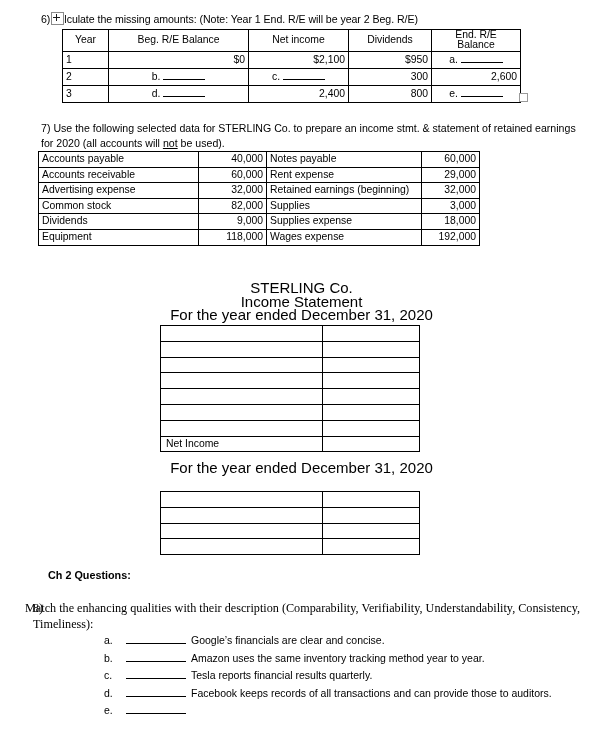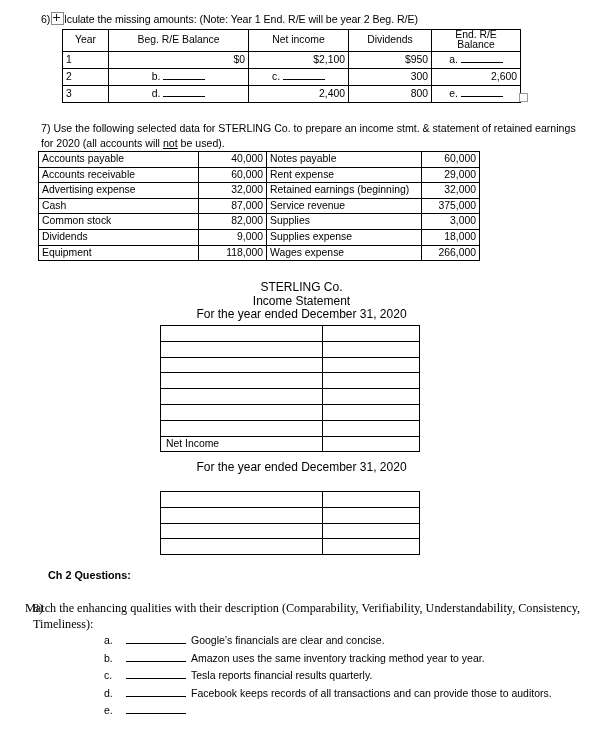--- a/index.html
+++ b/index.html
@@ -125,21 +125,21 @@
   #table-q7 col.c1 { width: 160px; }
   #table-q7 col.c2 { width: 68px; }
   #table-q7 col.c3 { width: 155px; }
   #table-q7 col.c4 { width: 58px; }
 
   
   .stmt-head {
     position: absolute;
     width: 603px;
     text-align: center;
-    font-size: 12px;
+    font-size: 15px;
     line-height: 13.6px;
   }
   #is-head { left: 0px; top: 281px; }
   #re-head { left: 0px; top: 461px; }
   .stmt-head .ln { display: block; }
   .stmt-head .ln.wide { }
 
   #table-is {
     left: 160px;
     top: 325px;
@@ -315,42 +315,36 @@
         <td class="t-left">Rent expense</td>
         <td class="t-right">29,000</td>
       </tr>
       <tr>
         <td class="t-left">Advertising expense</td>
         <td class="t-right">32,000</td>
         <td class="t-left">Retained earnings (beginning)</td>
         <td class="t-right">32,000</td>
       </tr>
       <tr>
-        <td class="t-left">Cash</td>
-        <td class="t-right">87,000</td>
-        <td class="t-left">Service revenue</td>
-        <td class="t-right">375,000</td>
-      </tr>
-      <tr>
         <td class="t-left">Common stock</td>
         <td class="t-right">82,000</td>
         <td class="t-left">Supplies</td>
         <td class="t-right">3,000</td>
       </tr>
       <tr>
         <td class="t-left">Dividends</td>
         <td class="t-right">9,000</td>
         <td class="t-left">Supplies expense</td>
         <td class="t-right">18,000</td>
       </tr>
       <tr>
         <td class="t-left">Equipment</td>
         <td class="t-right">118,000</td>
         <td class="t-left">Wages expense</td>
-        <td class="t-right">266,000</td>
+        <td class="t-right">192,000</td>
       </tr>
     </tbody>
   </table>
 
   <div class="stmt-head" id="is-head">
     <span class="ln">STERLING Co.</span>
     <span class="ln">Income Statement</span>
     <span class="ln wide">For the year ended December 31, 2020</span>
   </div>
 

